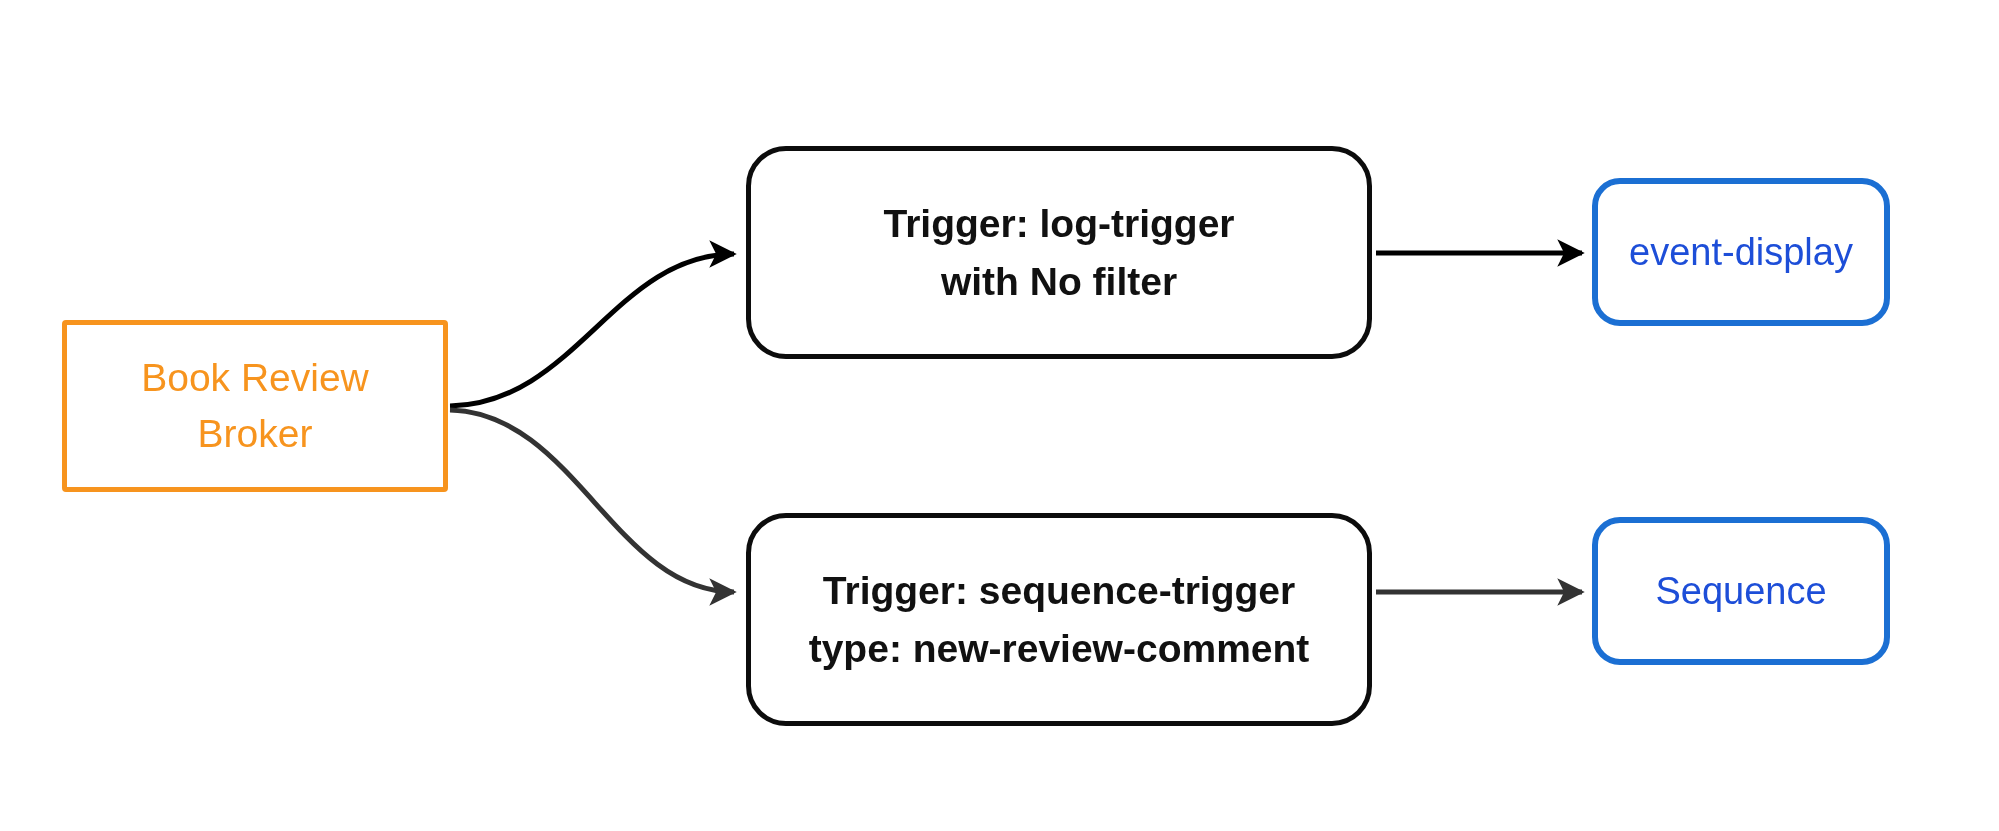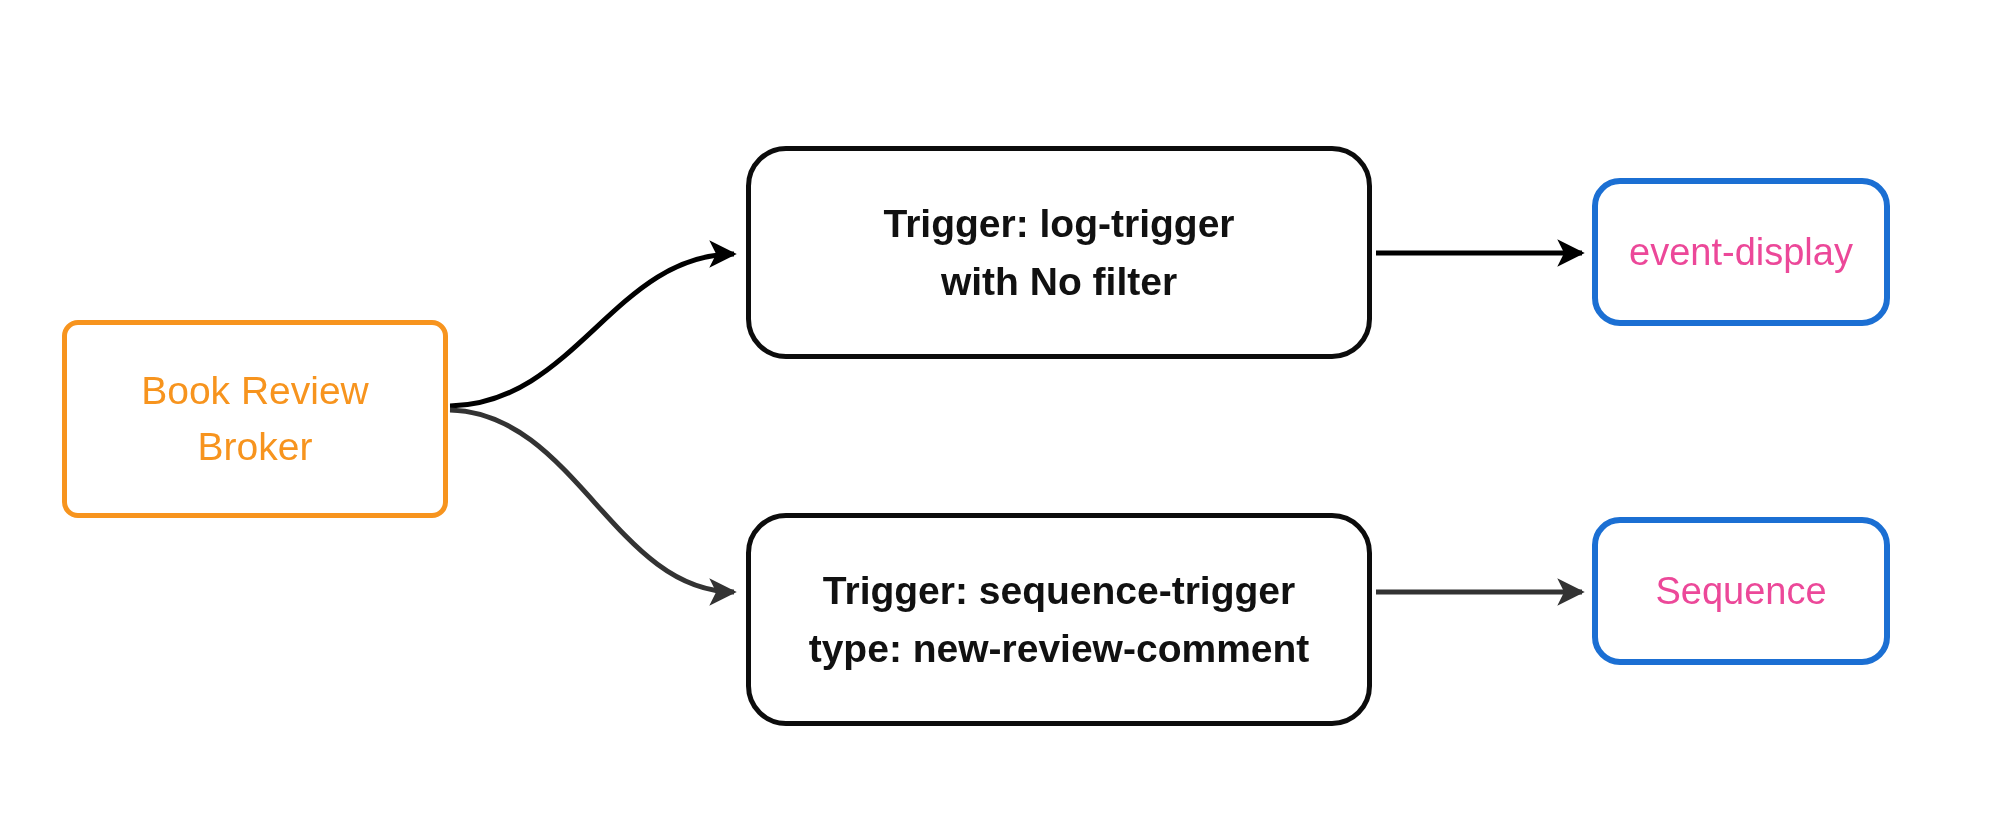--- a/index.html
+++ b/index.html
@@ -34,23 +34,23 @@
   }
   .node .line {
     line-height: 56px;
     white-space: nowrap;
   }
   
   .node-broker {
     left: 62px;
     top: 320px;
     width: 386px;
-    height: 198px;
+    height: 172px;
     border: 5px solid #f7941e;
-    border-radius: 16px;
+    border-radius: 4px;
     color: #f7941e;
     font-size: 39px;
   }
   
   .node-trigger {
     width: 626px;
     height: 213px;
     border: 5px solid #0c0c0c;
     border-radius: 40px;
     color: #111111;
@@ -62,21 +62,21 @@
   }
   .node-trigger-1 { left: 746px; top: 146px; }
   .node-trigger-2 { left: 746px; top: 485px; margin-top: 28px; }
   .node-trigger .title { font-weight: 700; }
   
   .node-target {
     width: 298px;
     height: 148px;
     border: 6px solid #1b6fd3;
     border-radius: 28px;
-    color: #ec4899;
+    color: #1d4ed8;
     font-size: 38px;
   }
   .node-target-1 { left: 1592px; top: 178px; }
   .node-target-2 { left: 1592px; top: 517px; justify-content: center; }
 </style>
 </head>
 <body>
 
 <div class="canvas">
 

